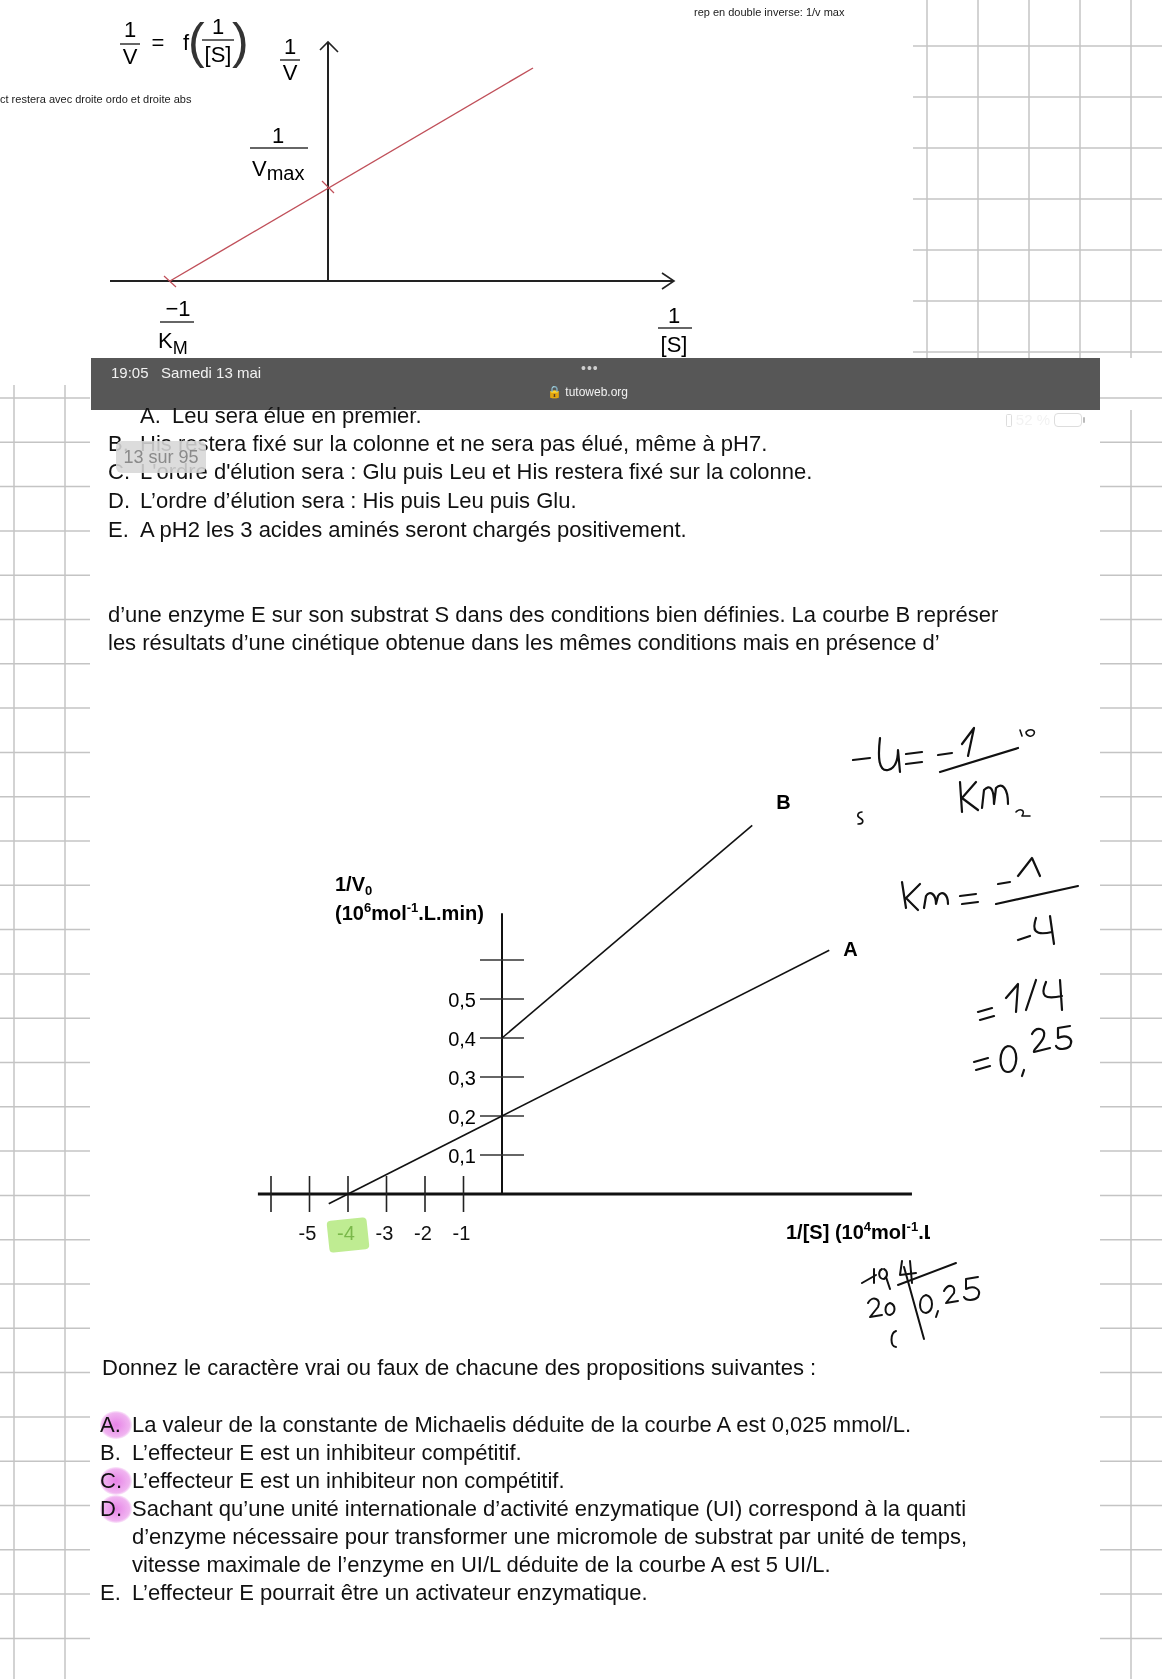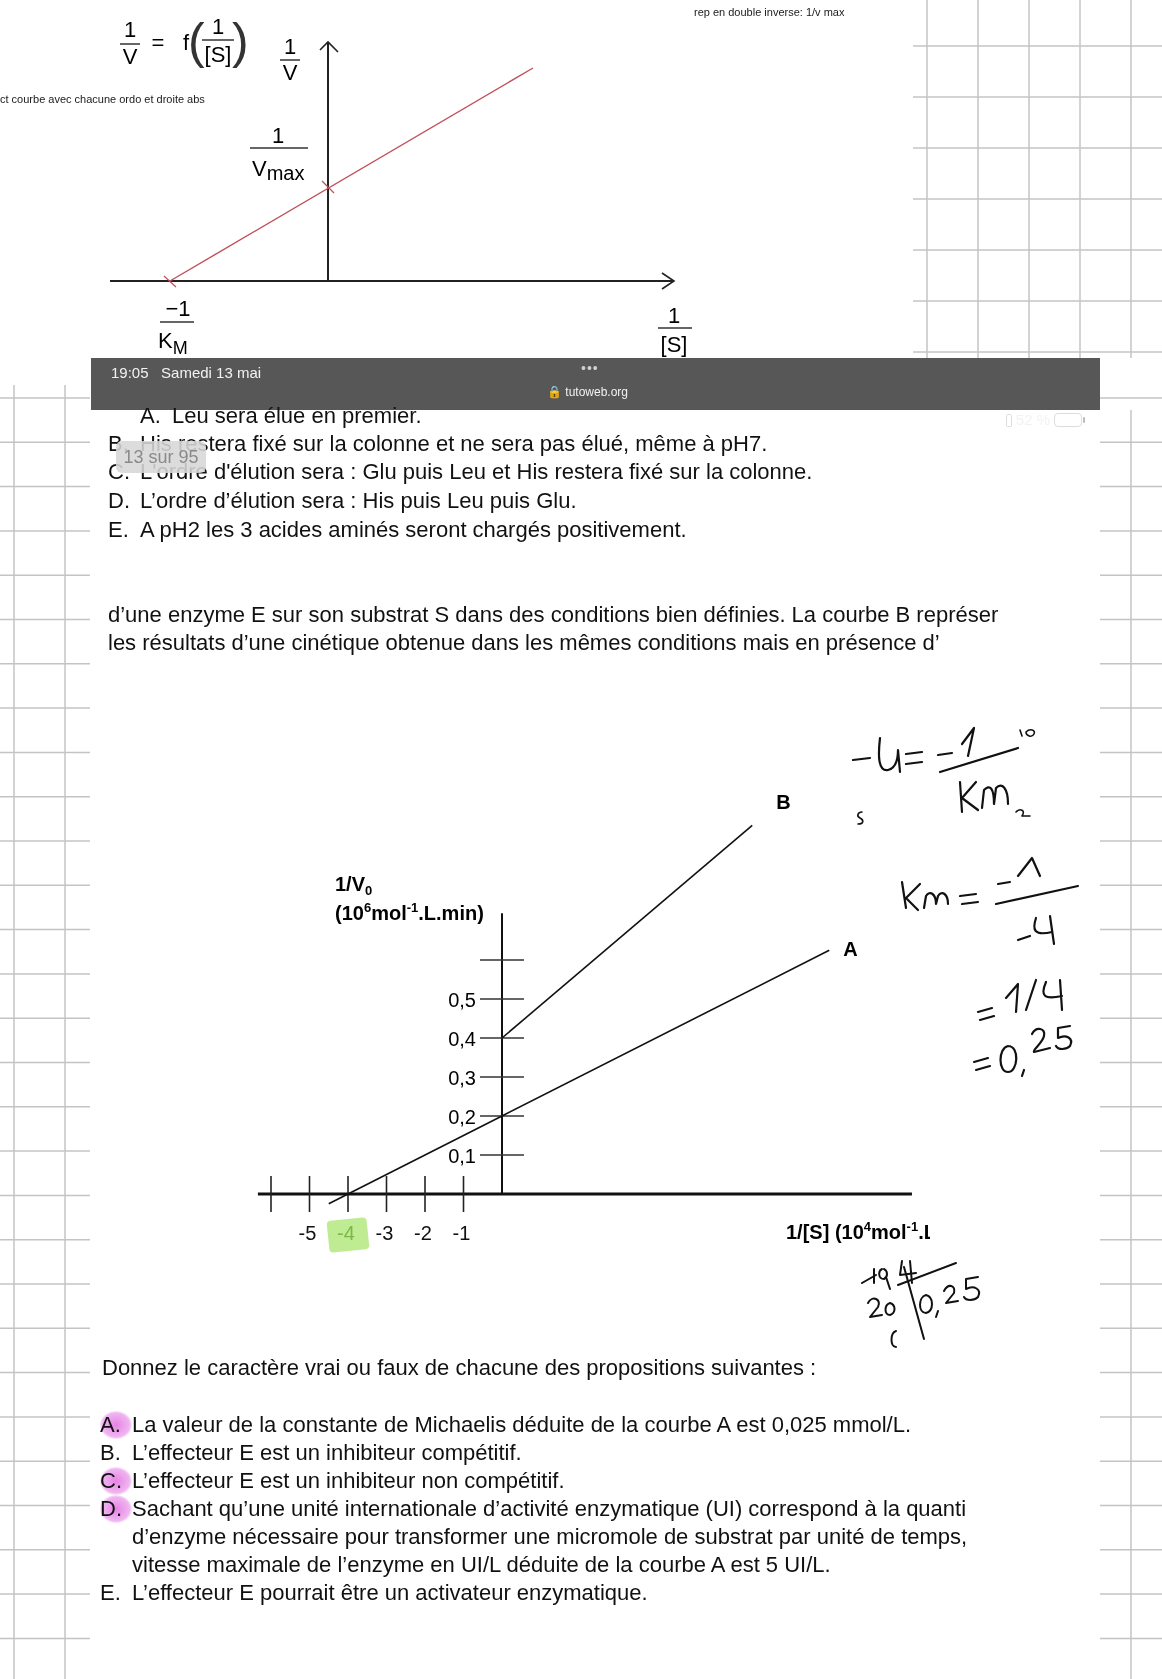--- a/index.html
+++ b/index.html
@@ -144,21 +144,21 @@
 
   <text x="178" y="316" font-size="22" text-anchor="middle">−1</text>
   <line x1="160" y1="322" x2="194" y2="322" stroke="#333" stroke-width="1.5"></line>
   <text x="158" y="348" font-size="22"><tspan>K</tspan><tspan font-size="18" dy="6">M</tspan></text>
 
   <text x="674" y="323" font-size="22" text-anchor="middle">1</text>
   <line x1="658" y1="328" x2="692" y2="328" stroke="#333" stroke-width="1.5"></line>
   <text x="674" y="352" font-size="22" text-anchor="middle">[S]</text>
 </svg>
 
-<div class="abs note" style="left:0;top:93px;">ct courbe avec chacune ordo et droite abs</div>
+<div class="abs note" style="left:0;top:93px;">ct restera avec droite ordo et droite abs</div>
 <div class="abs note" style="left:694px;top:6px;">rep en double inverse: 1/v max</div>
 
 <div class="statusbar">
   <span class="time"><span>19:05</span>&nbsp;&nbsp;&nbsp;<span>Samedi 13 mai</span></span>
   <span class="dots">•••</span>
   <span class="url"><span>🔒</span>&nbsp;<span>tutoweb.org</span></span>
   <span class="right">
     <svg width="18" height="13" viewBox="0 0 18 13">
       <path d="M1 4.5 A11 11 0 0 1 17 4.5" fill="none" stroke="#fff" stroke-width="2"></path>
       <path d="M4 7.5 A7 7 0 0 1 14 7.5" fill="none" stroke="#fff" stroke-width="2"></path>

